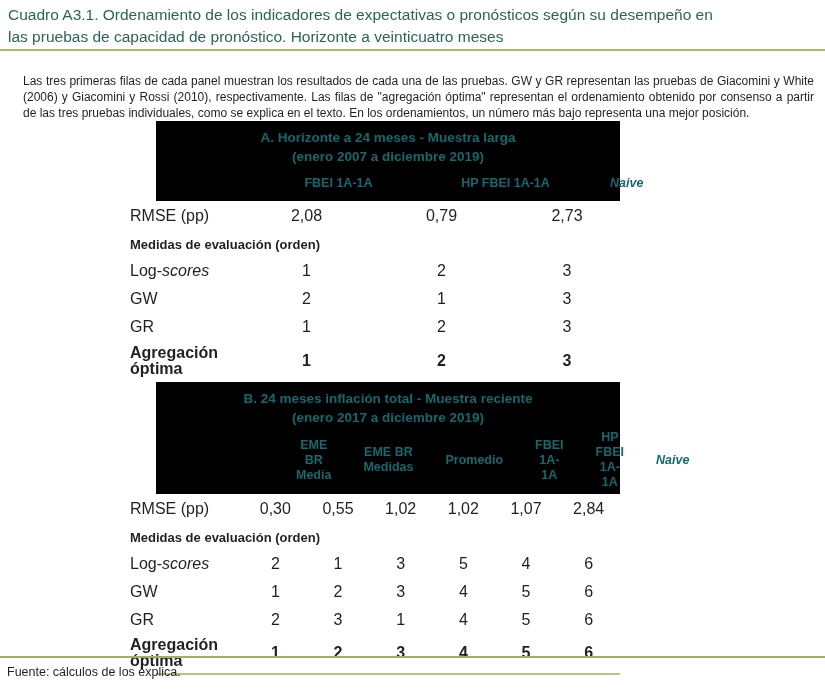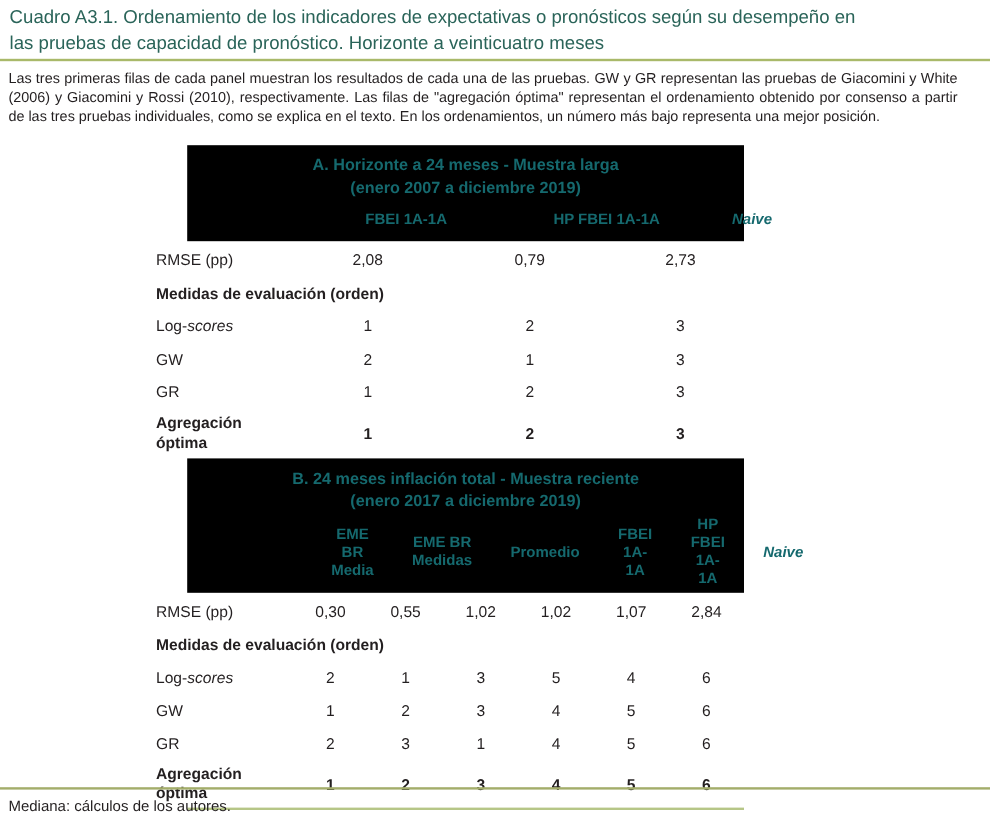--- a/index.html
+++ b/index.html
@@ -7,39 +7,39 @@
     position:relative;width:825px;height:700px;background:#ffffff;
     font-family:Liberation Sans, sans-serif;color:#231f20;overflow:hidden;
   }
   
   .doc-title{
     position:absolute;left:8px;top:4px;width:812px;margin:0;
     font-size:15.5px;line-height:21.5px;font-weight:400;color:#2a6459;
   }
   .rule-top{position:absolute;left:0;top:49px;width:825px;height:2px;background:#a9b96a;}
   .doc-note{
-    position:absolute;left:7px;top:58px;width:791px;margin:0;
+    position:absolute;left:7px;top:58px;width:791px;margin:16px;
     font-size:12px;line-height:15.8px;color:#231f20;text-align:justify;
   }
   
   .tablewrap{position:absolute;left:130px;top:121px;width:490px;}
   .greenhead{margin-left:26px;background:#000000;padding:7px 0 4px;}
   .ptitle{
     font-weight:bold;font-size:13.5px;line-height:19px;color:#15696e;text-align:center;margin:0;
   }
   .cols{display:grid;margin-top:3px;gap:32px;}
   .colsA{grid-template-columns:88px 125px 145px 1fr;height:28px;}
-  .colsB{grid-template-columns:88px repeat(6,1fr);min-height:36px;}
+  .colsB{grid-template-columns:88px repeat(6,1fr);min-height:36px;margin-left:20px;}
   .chead{
     font-weight:bold;font-size:12.5px;line-height:15px;color:#15696e;
     display:flex;align-items:center;justify-content:center;text-align:center;
   }
   .gridA{display:grid;grid-template-columns:114px 125px 145px 1fr;}
   .gridB{display:grid;grid-template-columns:114px repeat(6,1fr);}
-  .cell{display:flex;align-items:center;font-size:13px;}
+  .cell{display:flex;align-items:center;font-size:16px;}
   .lbl{justify-content:flex-start;text-align:left;}
   .num{justify-content:center;text-align:center;}
   .h30{height:30px;}
   .h28{height:28px;}
   .h27{height:27px;}
   .h42{height:42px;}
   .h40{height:40px;}
   .section-row{
     font-weight:bold;font-size:13px;height:26px;display:flex;align-items:center;
   }
@@ -190,15 +190,15 @@
         <div class="cell num bold h40">5</div>
         <div class="cell num bold h40">6</div>
       </div>
 
       <div class="table-bottom-rule"></div>
     </div>
 
   </div>
 
   <div class="rule-bottom"></div>
-  <p class="doc-source">Mediana: cálculos de los autores.</p>
+  <p class="doc-source">Fuente: cálculos de los explica.</p>
 
 </div>
 
 </body></html>

